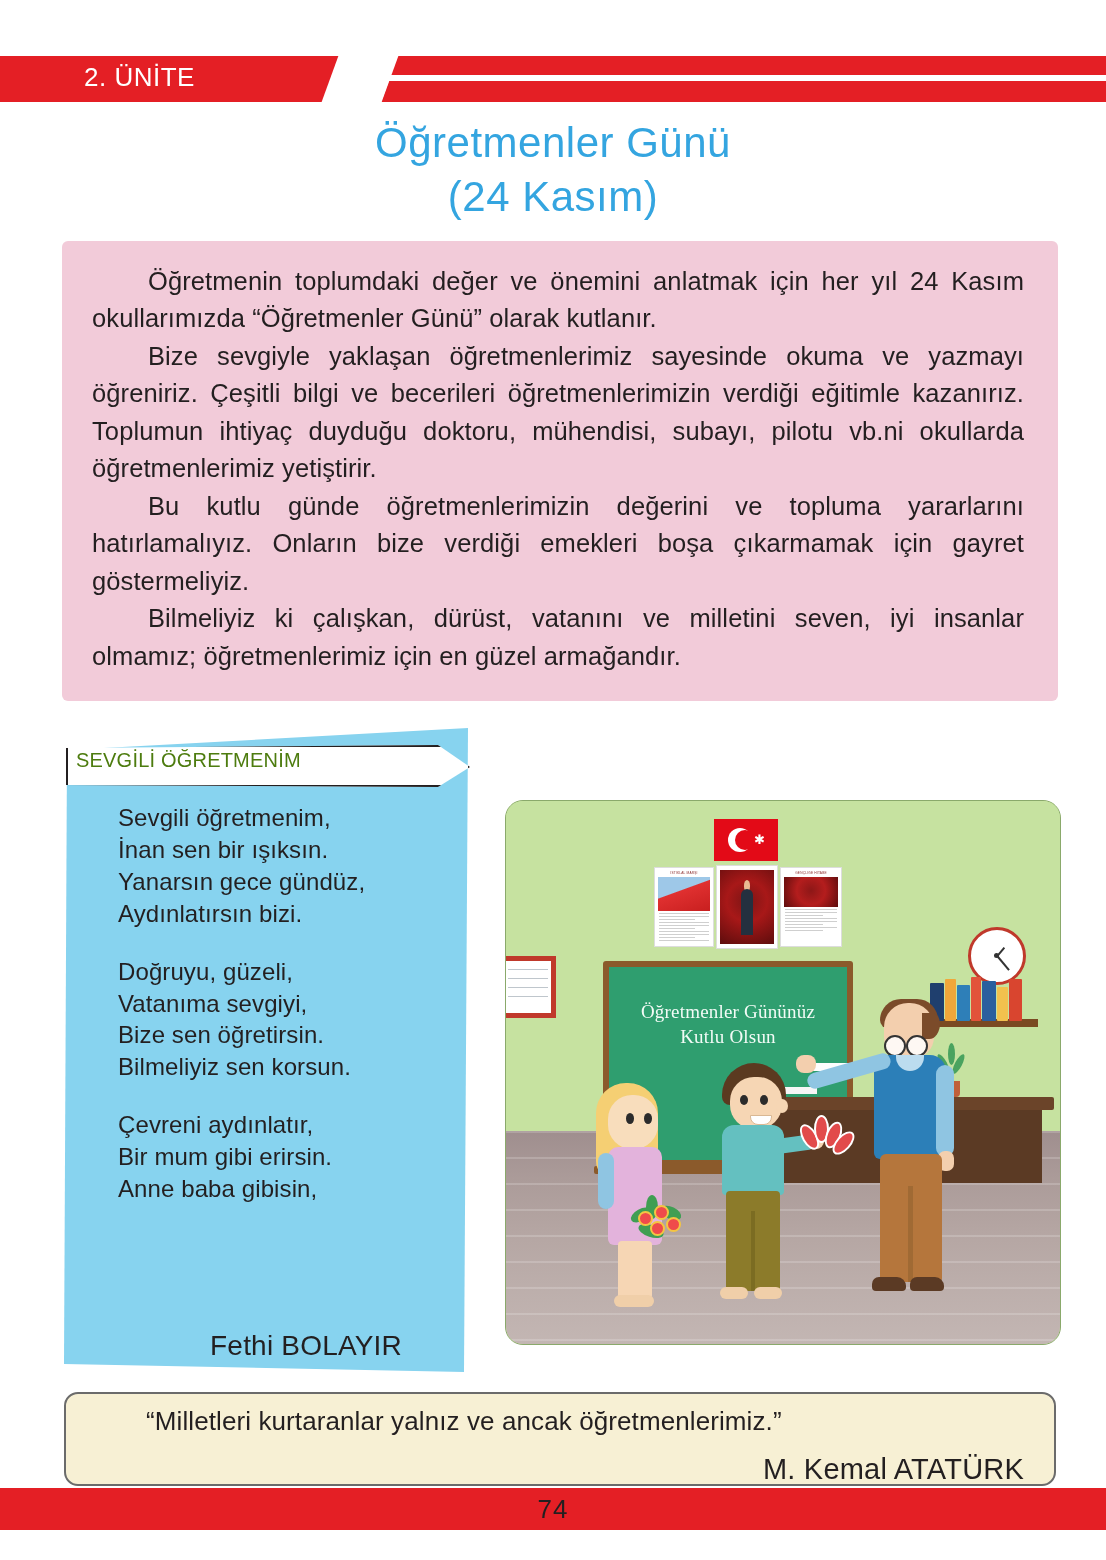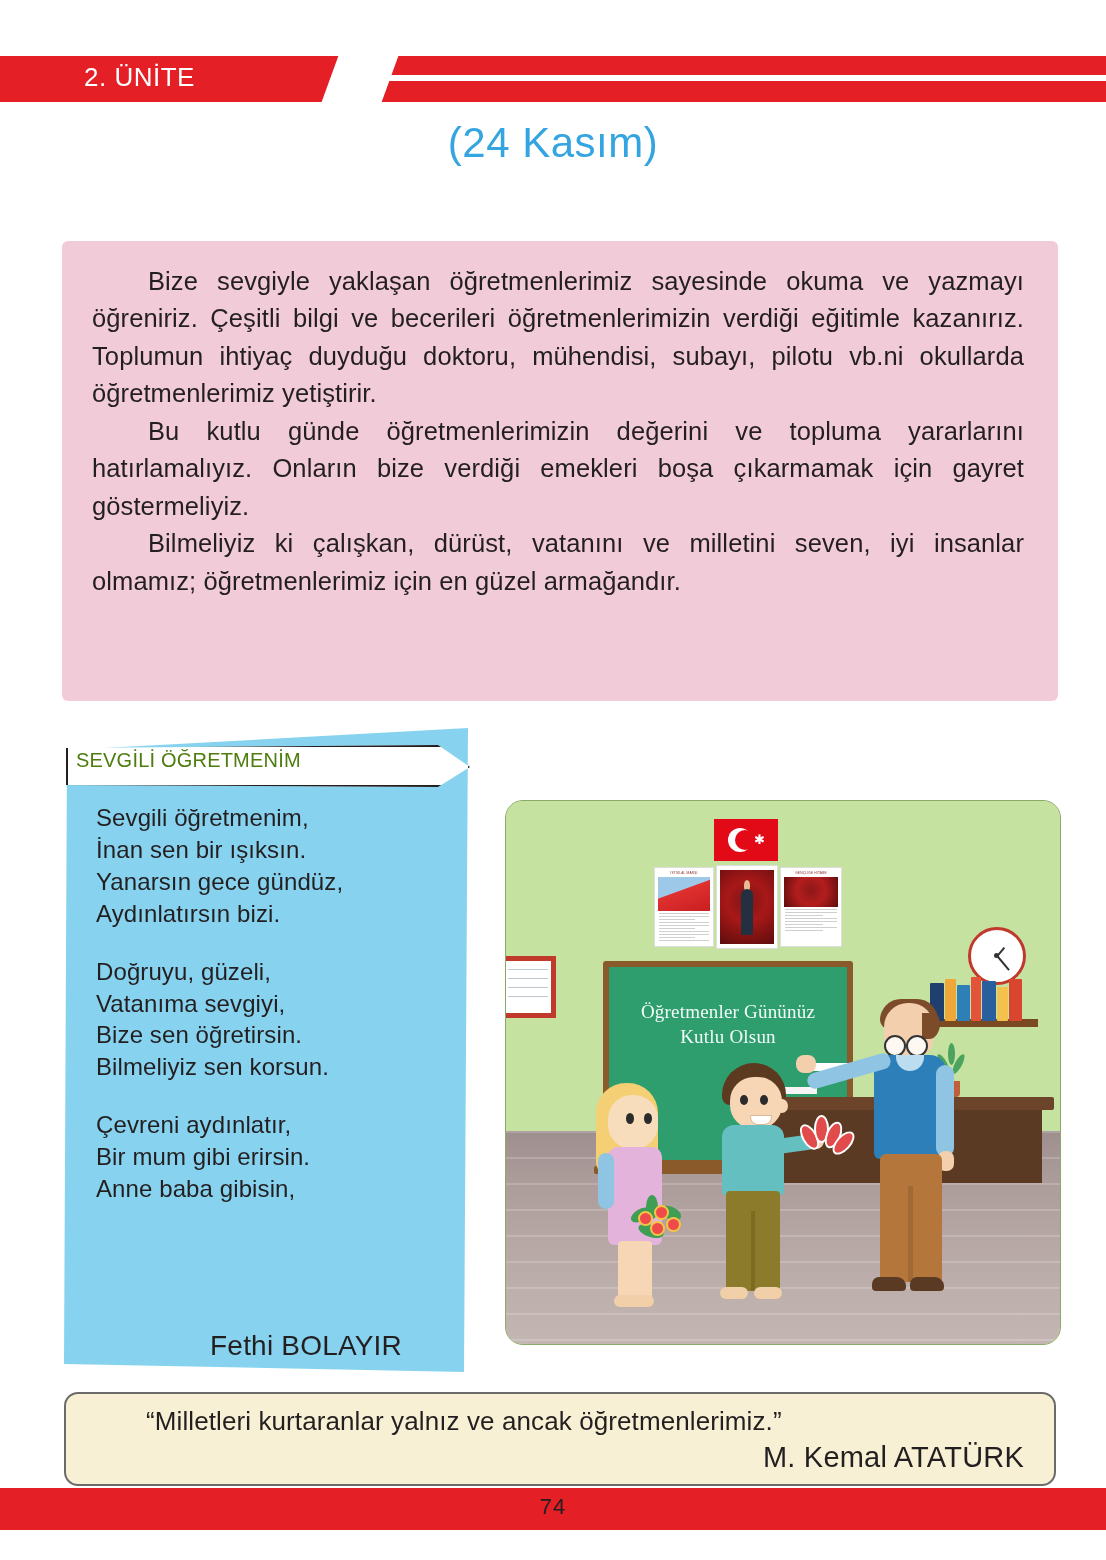--- a/index.html
+++ b/index.html
@@ -153,21 +153,21 @@
     position: absolute;
     left: 96px;
     top: 802px;
     width: 340px;
     color: #231f20;
     font-size: 24px;
     line-height: 1.33;
     letter-spacing: 0.1px;
   }
   .poem-stanza { margin: 0 0 26px 0; }
-  .poem-stanza div { white-space: nowrap; }
+  .poem-stanza div { white-space: nowrap; margin-left: 22px; }
   .poem-author {
     position: absolute;
     left: 96px;
     top: 1330px;
     width: 306px;
     text-align: right;
     font-size: 28px;
     font-weight: normal;
     color: #231f20;
     letter-spacing: 0.2px;
@@ -370,62 +370,64 @@
     font-size: 26px;
     color: #231f20;
     letter-spacing: 0.1px;
     text-align: left;
     padding-left: 58px;
   }
   .quote-author {
     font-size: 29px;
     color: #231f20;
     text-align: right;
-    margin-top: 4px;
+    margin-top: 16px;
     padding-right: 8px;
     letter-spacing: 0.2px;
   }
 
   
   .footer-bar {
     position: absolute;
     left: 0;
     top: 1488px;
     width: 1106px;
     height: 42px;
     background: #e41f25;
   }
   .page-num {
     position: absolute;
     left: 0;
     top: 1494px;
     width: 1106px;
     text-align: center;
-    font-size: 22px;
+    font-size: 26px;
     color: #231f20;
     letter-spacing: 1px;
   }
 </style>
 </head>
 <body>
 
 <div id="page">
 
   <div class="hdr-band"></div>
   <div class="hdr-stripe-top"></div>
   <div class="hdr-stripe-bot"></div>
   <div class="hdr-stripe-bot-skew"></div>
   <div class="hdr-slash"></div>
   <div class="unite-label">2. ÜNİTE</div>
 
   <div class="page-title">
+    <span>Öğretmenler Günü</span>
     <span class="l2">(24 Kasım)</span>
   </div>
 
   <div class="pink-box">
+    <p>Öğretmenin toplumdaki değer ve önemini anlatmak için her yıl 24 Kasım okullarımızda “Öğretmenler Günü” olarak kutlanır.</p>
     <p>Bize sevgiyle yaklaşan öğretmenlerimiz sayesinde okuma ve yazmayı öğreniriz. Çeşitli bilgi ve becerileri öğretmenlerimizin verdiği eğitimle kazanırız. Toplumun ihtiyaç duyduğu doktoru, mühendisi, subayı, pilotu vb.ni okullarda öğretmenlerimiz yetiştirir.</p>
     <p>Bu kutlu günde öğretmenlerimizin değerini ve topluma yararlarını hatırlamalıyız. Onların bize verdiği emekleri boşa çıkarmamak için gayret göstermeliyiz.</p>
     <p>Bilmeliyiz ki çalışkan, dürüst, vatanını ve milletini seven, iyi insanlar olmamız; öğretmenlerimiz için en güzel armağandır.</p>
   </div>
 
   <div class="poem-card"></div>
   <div class="poem-title-box"></div>
   <div class="poem-title-text">SEVGİLİ ÖĞRETMENİM</div>
 
   <div class="poem-body">

